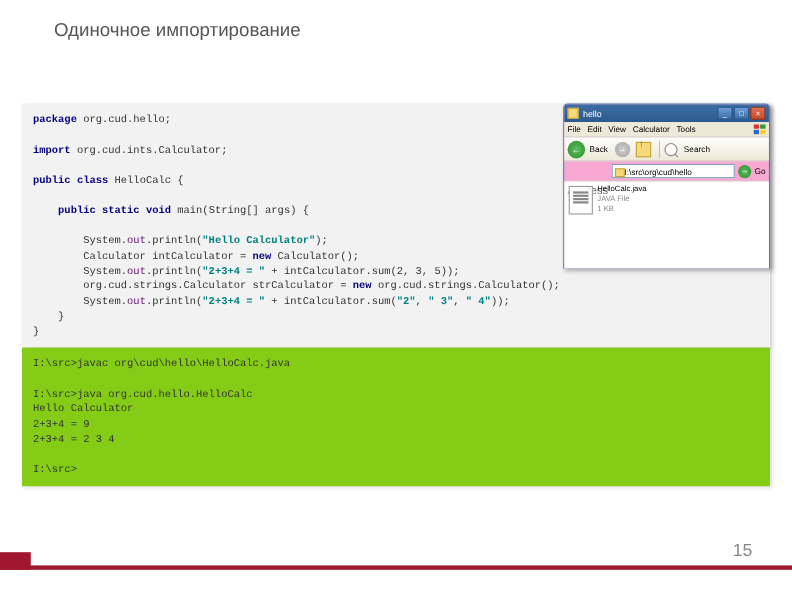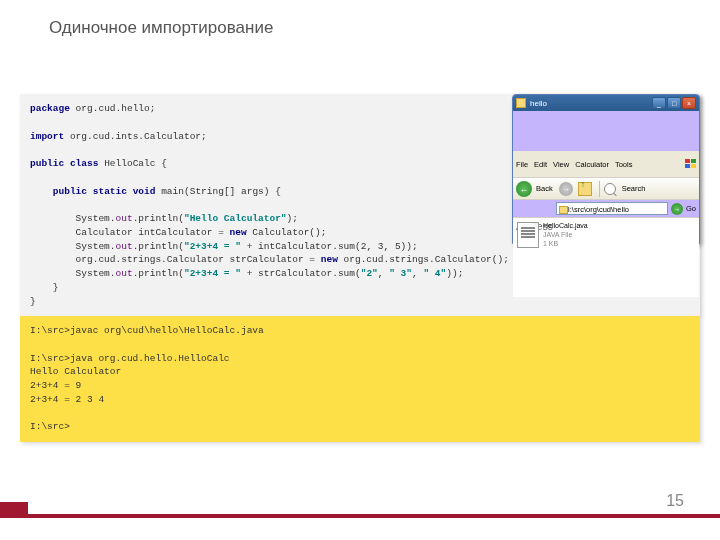--- a/index.html
+++ b/index.html
@@ -31,21 +31,21 @@
     box-shadow: 2px 2px 4px rgba(0,0,0,0.2);
     white-space: pre;
   }
   .kw { color: #000080; font-weight: bold; }
   .str { color: #008080; font-weight: bold; }
   .field { color: #660e7a; text-align: center; }
   .terminal {
     position: absolute;
     top: 316px; left: 20px;
     width: 680px;
-    background: #fde047;
+    background: #84cc16;
     padding: 8px 10px;
     font-family: "Courier New", Courier, monospace;
     font-size: 9.5px;
     line-height: 1.45;
     color: #333;
     box-shadow: 2px 2px 4px rgba(0,0,0,0.15);
     white-space: pre;
   }
   .footer-line {
     position: absolute;
@@ -64,21 +64,21 @@
     bottom: 30px; right: 36px;
     font-size: 16px;
     color: #888;
   }
 
   
   .explorer {
     position: absolute;
     top: 94px; right: 20px;
     width: 188px; height: 150px;
-    background: #c4b5fd;
+    background: #f9a8d4;
     border: 1px solid #5a7bb8;
     border-radius: 4px 4px 0 0;
     box-shadow: 2px 2px 4px rgba(0,0,0,0.3);
     font-family: Tahoma, sans-serif;
     font-size: 8px;
   }
   .titlebar {
     height: 16px;
     background: linear-gradient(#3b6ea5, #2c5a8f);
     border-radius: 3px 3px 0 0;
@@ -99,28 +99,27 @@
     width: 14px; height: 12px;
     background: linear-gradient(#6fa0d8, #3b6ea5);
     border: 1px solid #2c5a8f;
     border-radius: 2px;
     color: #fff;
     font-size: 7px;
     display: flex; align-items: center; justify-content: center;
   }
   .win-btn.close { background: linear-gradient(#e07050, #c94a2c); border-color: #a03818; }
   .menubar {
-    height: 27px;
+    height: 14px;
     background: #ece9d8;
     display: flex; align-items: center;
     padding: 0 3px;
     gap: 6px;
     font-size: 7.5px;
     border-bottom: 1px solid #d4d0c8;
-    margin-top: 40px;
   }
   .menubar span { color: #000; }
   .logo-corner {
     position: absolute; right: 2px;
     width: 12px; height: 10px;
   }
   .toolbar {
     height: 22px;
     background: linear-gradient(#fdfdfb, #ece9d8);
     display: flex; align-items: center;
@@ -210,21 +209,21 @@
 <span class="kw">import</span><span> org.cud.ints.Calculator;</span>
 
 <span class="kw">public</span> <span class="kw">class</span><span> HelloCalc {</span>
 
     <span class="kw">public</span> <span class="kw">static</span> <span class="kw">void</span><span> main(String[] args) {</span>
 
         <span>System.</span><span class="field">out</span><span>.println(</span><span class="str">"Hello Calculator"</span><span>);</span>
 <span>        Calculator intCalculator = </span><span class="kw">new</span><span> Calculator();</span>
         <span>System.</span><span class="field">out</span><span>.println(</span><span class="str">"2+3+4 = "</span><span> + intCalculator.sum(2, 3, 5));</span>
 <span>        org.cud.strings.Calculator strCalculator = </span><span class="kw">new</span><span> org.cud.strings.Calculator();</span>
-        <span>System.</span><span class="field">out</span><span>.println(</span><span class="str">"2+3+4 = "</span><span> + strCalculator.sum(</span><span class="str">"2"</span><span>, </span><span class="str">" 3"</span><span>, </span><span class="str">" 4"</span><span>));</span>
+        <span>System.</span><span class="field">out</span><span>.println(</span><span class="str">"2+3+4 = "</span><span> + intCalculator.sum(</span><span class="str">"2"</span><span>, </span><span class="str">" 3"</span><span>, </span><span class="str">" 4"</span><span>));</span>
 <span>    }</span>
 <span>}</span></div>
 
 <div class="terminal"><span>I:\src&gt;javac org\cud\hello\HelloCalc.java</span>
 <span></span>
 <span>I:\src&gt;java org.cud.hello.HelloCalc</span>
 <span>Hello Calculator</span>
 <span>2+3+4 = 9</span>
 <span>2+3+4 = 2 3 4</span>
 <span></span>

